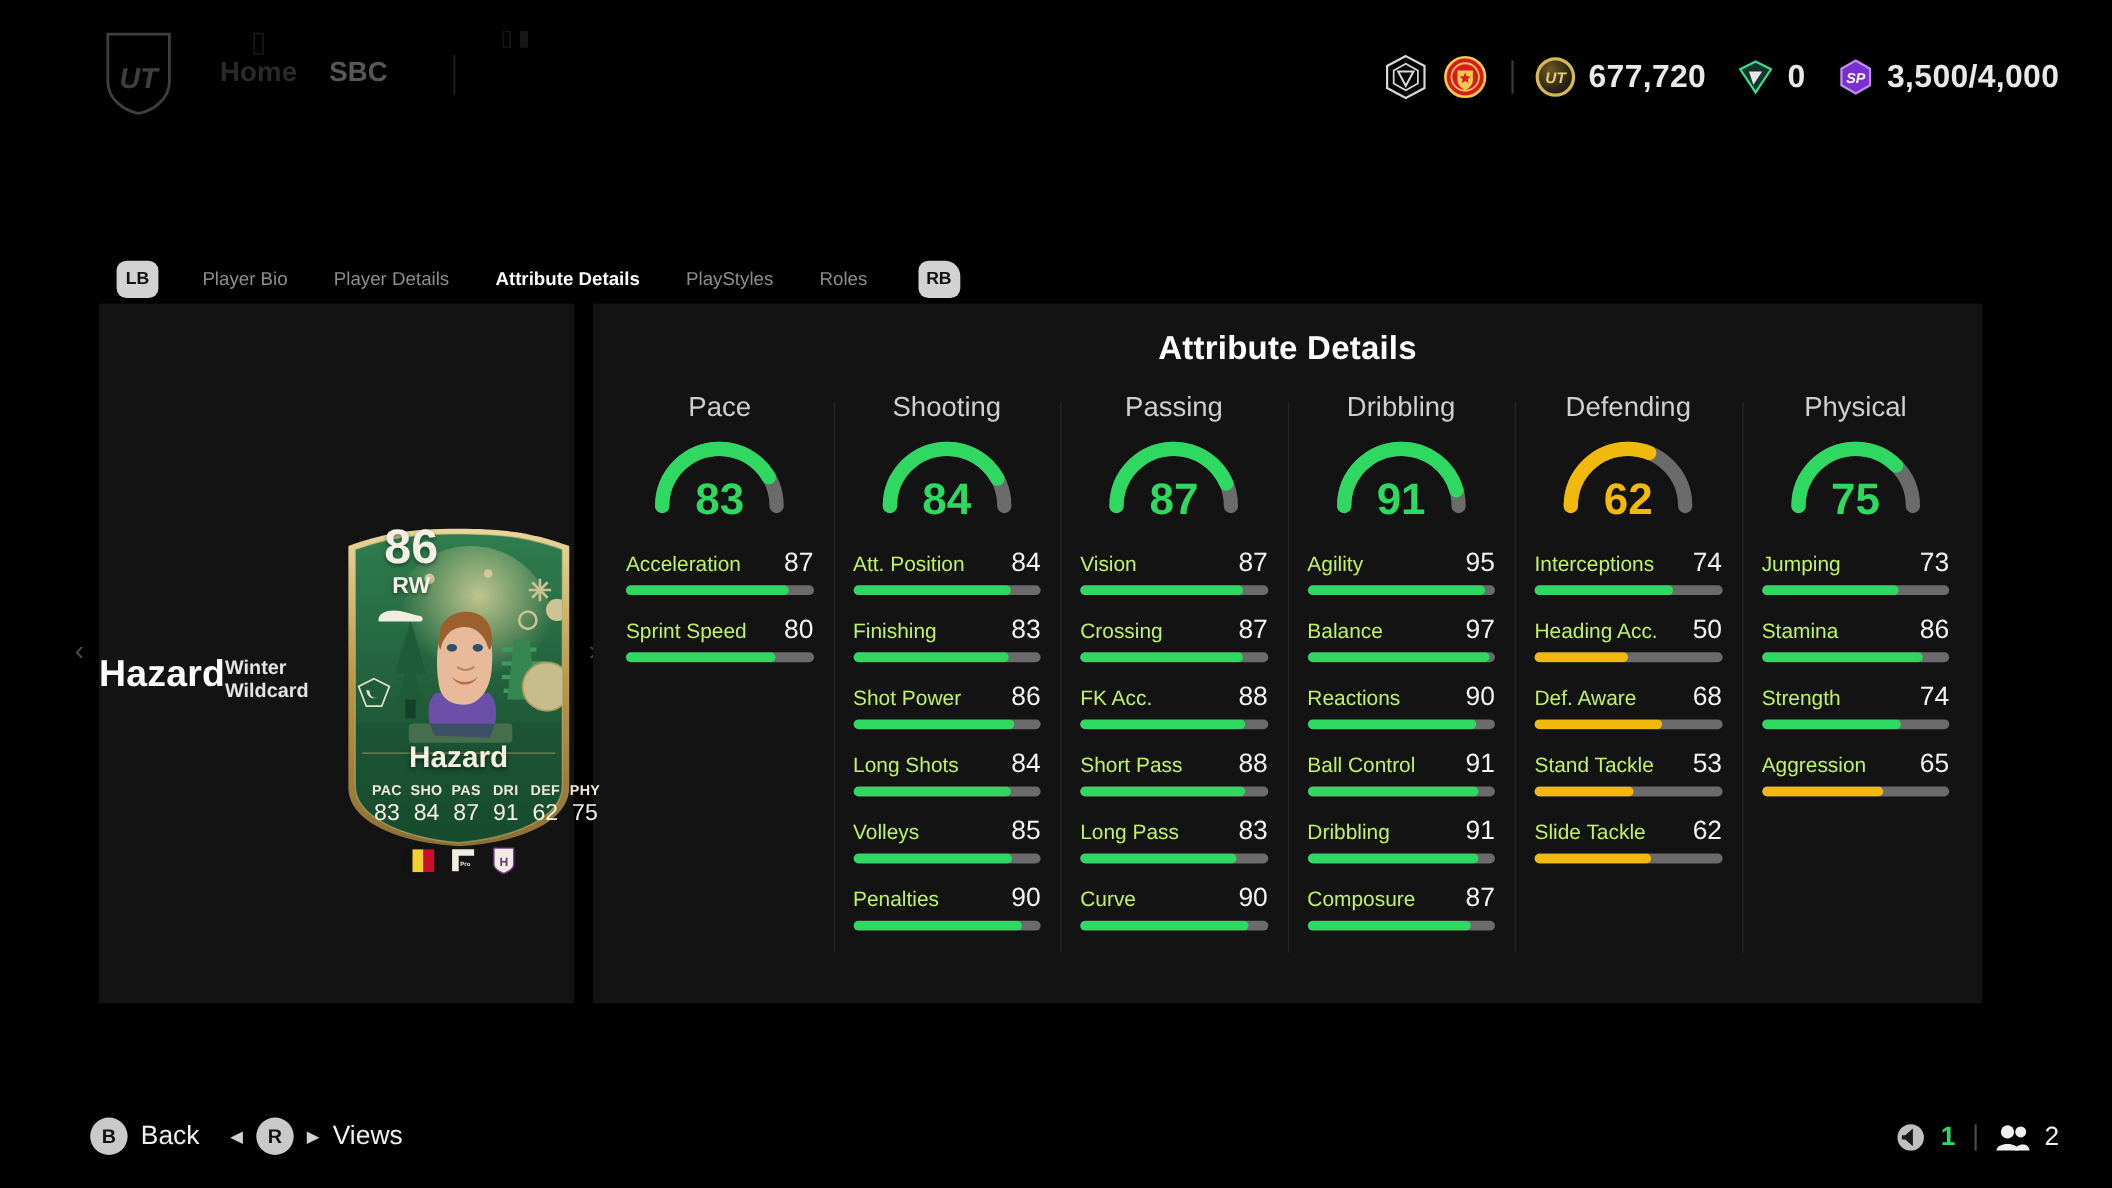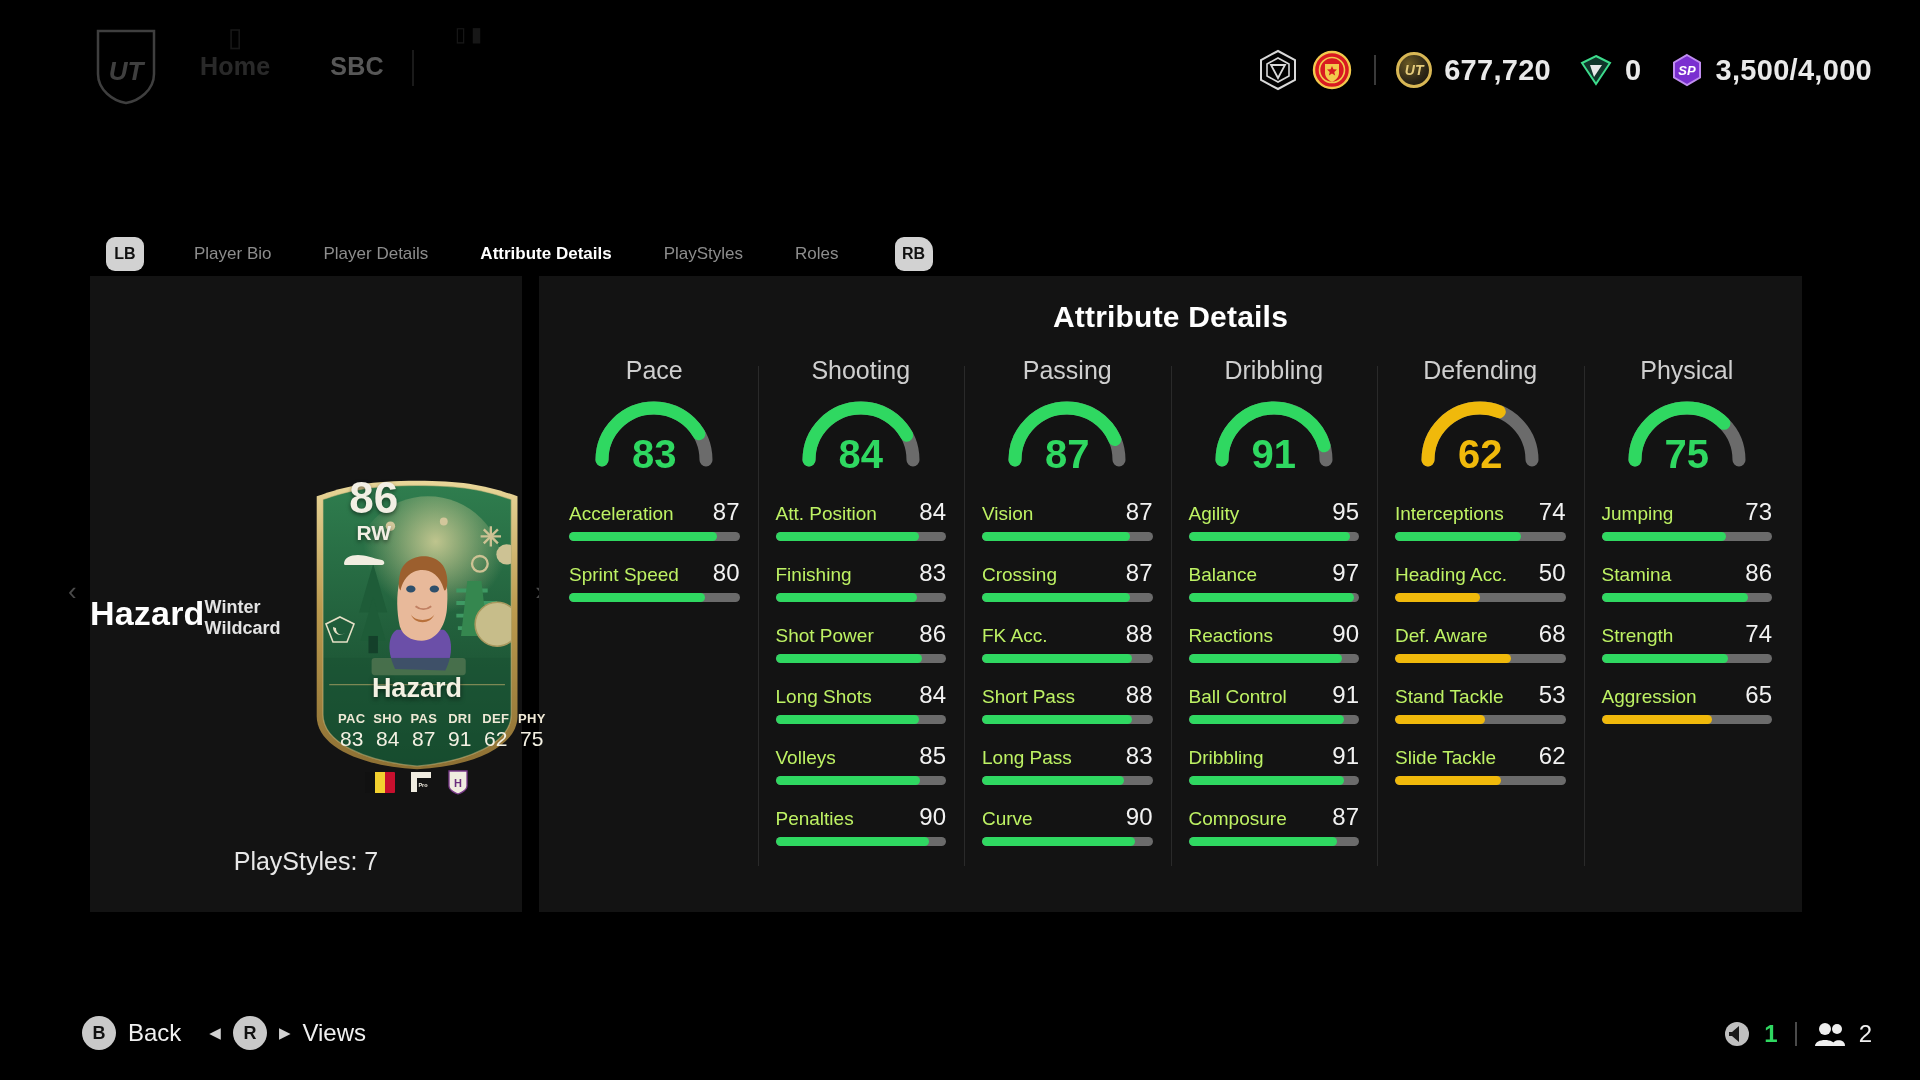--- a/index.html
+++ b/index.html
@@ -4,21 +4,21 @@
 <title>EA FC Ultimate Team — Attribute Details</title>
 <style>
   *{box-sizing:border-box;margin:0;padding:0;}
   html,body{width:1920px;height:1080px;overflow:hidden;background:#000;}
   body{font-family:"Liberation Sans",sans-serif;color:#fff;position:relative;}
 
   
   #top-nav{position:absolute;top:0;left:0;width:1920px;height:150px;}
   .nav-logo{position:absolute;left:95px;top:28px;width:62px;height:78px;opacity:.30;}
   .nav-logo svg{width:100%;height:100%;}
-  .nav-main{position:absolute;left:200px;top:52px;display:flex;align-items:center;gap:60px;text-align:right;}
+  .nav-main{position:absolute;left:200px;top:52px;display:flex;align-items:center;gap:29px;text-align:right;}
   .nav-main .nav-item{font-size:25px;font-weight:700;letter-spacing:.2px;color:#fff;opacity:.16;white-space:nowrap;}
   .nav-main .nav-item.is-active{opacity:.34;}
   .nav-sep{position:absolute;left:412px;top:50px;width:2px;height:36px;background:#fff;opacity:.10;}
   .nav-sub{position:absolute;left:445px;top:52px;display:flex;align-items:center;gap:40px;}
   .nav-sub .nav-item{font-size:25px;font-weight:700;color:#fff;opacity:.085;white-space:nowrap;}
   .nav-sub .nav-item.is-active{opacity:.30;}
   .nav-ghost-icon{position:absolute;color:#fff;opacity:.09;}
   #ghost-icon-a{left:228px;top:22px;font-size:26px;}
   #ghost-icon-b{left:455px;top:22px;font-size:20px;letter-spacing:5px;}
 
@@ -31,21 +31,21 @@
   .cur-group:last-child{margin-right:0;}
   .cur-val{font-size:29px;font-weight:700;color:#e9e9e9;letter-spacing:.3px;white-space:nowrap;}
   .coin-ico{width:36px;height:36px;border-radius:50%;
     background:radial-gradient(circle at 34% 30%,#6b5a24 0%,#2a2416 62%,#161209 100%);
     border:3px solid #d8b755;display:flex;align-items:center;justify-content:center;
     font-size:14px;font-weight:700;font-style:italic;color:#e4cb7c;}
   .pts-ico{width:34px;height:34px;}
   .sp-ico{width:34px;height:34px;}
 
   
-  #tab-bar{position:absolute;left:106px;top:232px;display:flex;align-items:center;gap:14px;height:44px;}
+  #tab-bar{position:absolute;left:106px;top:232px;display:flex;align-items:center;gap:4px;height:44px;}
   .bumper{width:38px;height:34px;border-radius:9px;background:#d2d2d2;color:#111;
     display:flex;align-items:center;justify-content:center;font-size:16px;font-weight:700;flex:0 0 auto;}
   .bumper.rb{border-radius:9px 14px 9px 9px;}
   .tab{font-size:17px;font-weight:400;color:#8d8d8d;white-space:nowrap;padding:0 2px;}
   .tab.is-active{color:#fff;font-weight:700;}
   #tab-player-bio{margin-left:34px;}
   #tab-bar .tab + .tab{margin-left:34px;}
   #bumper-rb{margin-left:40px;}
 
   
@@ -329,21 +329,20 @@
           <path d="M3 2 H23 L23 8 L9 8 L9 22 L3 22 Z" fill="#f0ece0"></path>
           <text x="15" y="17" text-anchor="middle" font-family="Liberation Sans, sans-serif" font-size="5.5" font-weight="700" fill="#f0ece0">Pro</text>
         </svg>
         <svg class="club-mark" viewBox="0 0 22 26">
           <path d="M2 2 H20 V17 C20 22 11 25 11 25 C11 25 2 22 2 17 Z" fill="#f0ece0" stroke="#7a3a8a" stroke-width="1.3"></path>
           <text x="11" y="18" text-anchor="middle" font-family="Liberation Sans, sans-serif" font-size="11" font-weight="700" fill="#6b2d7d">H</text>
         </svg>
       </div>
     </div>
 
-    <div id="playstyles-line">PlayStyles: 7</div>
   </div>
 
   <div id="right-panel">
     <div id="attr-title">Attribute Details</div>
     <div id="attr-columns">
         <div class="attr-col">
           <div class="col-title">Pace</div>
           <div class="gauge">
             <svg viewBox="0 0 128 70">
               <path d="M 12 62 A 52 52 0 0 1 116 62" fill="none" stroke="#6b6b6b" stroke-width="13" stroke-linecap="round"></path>

